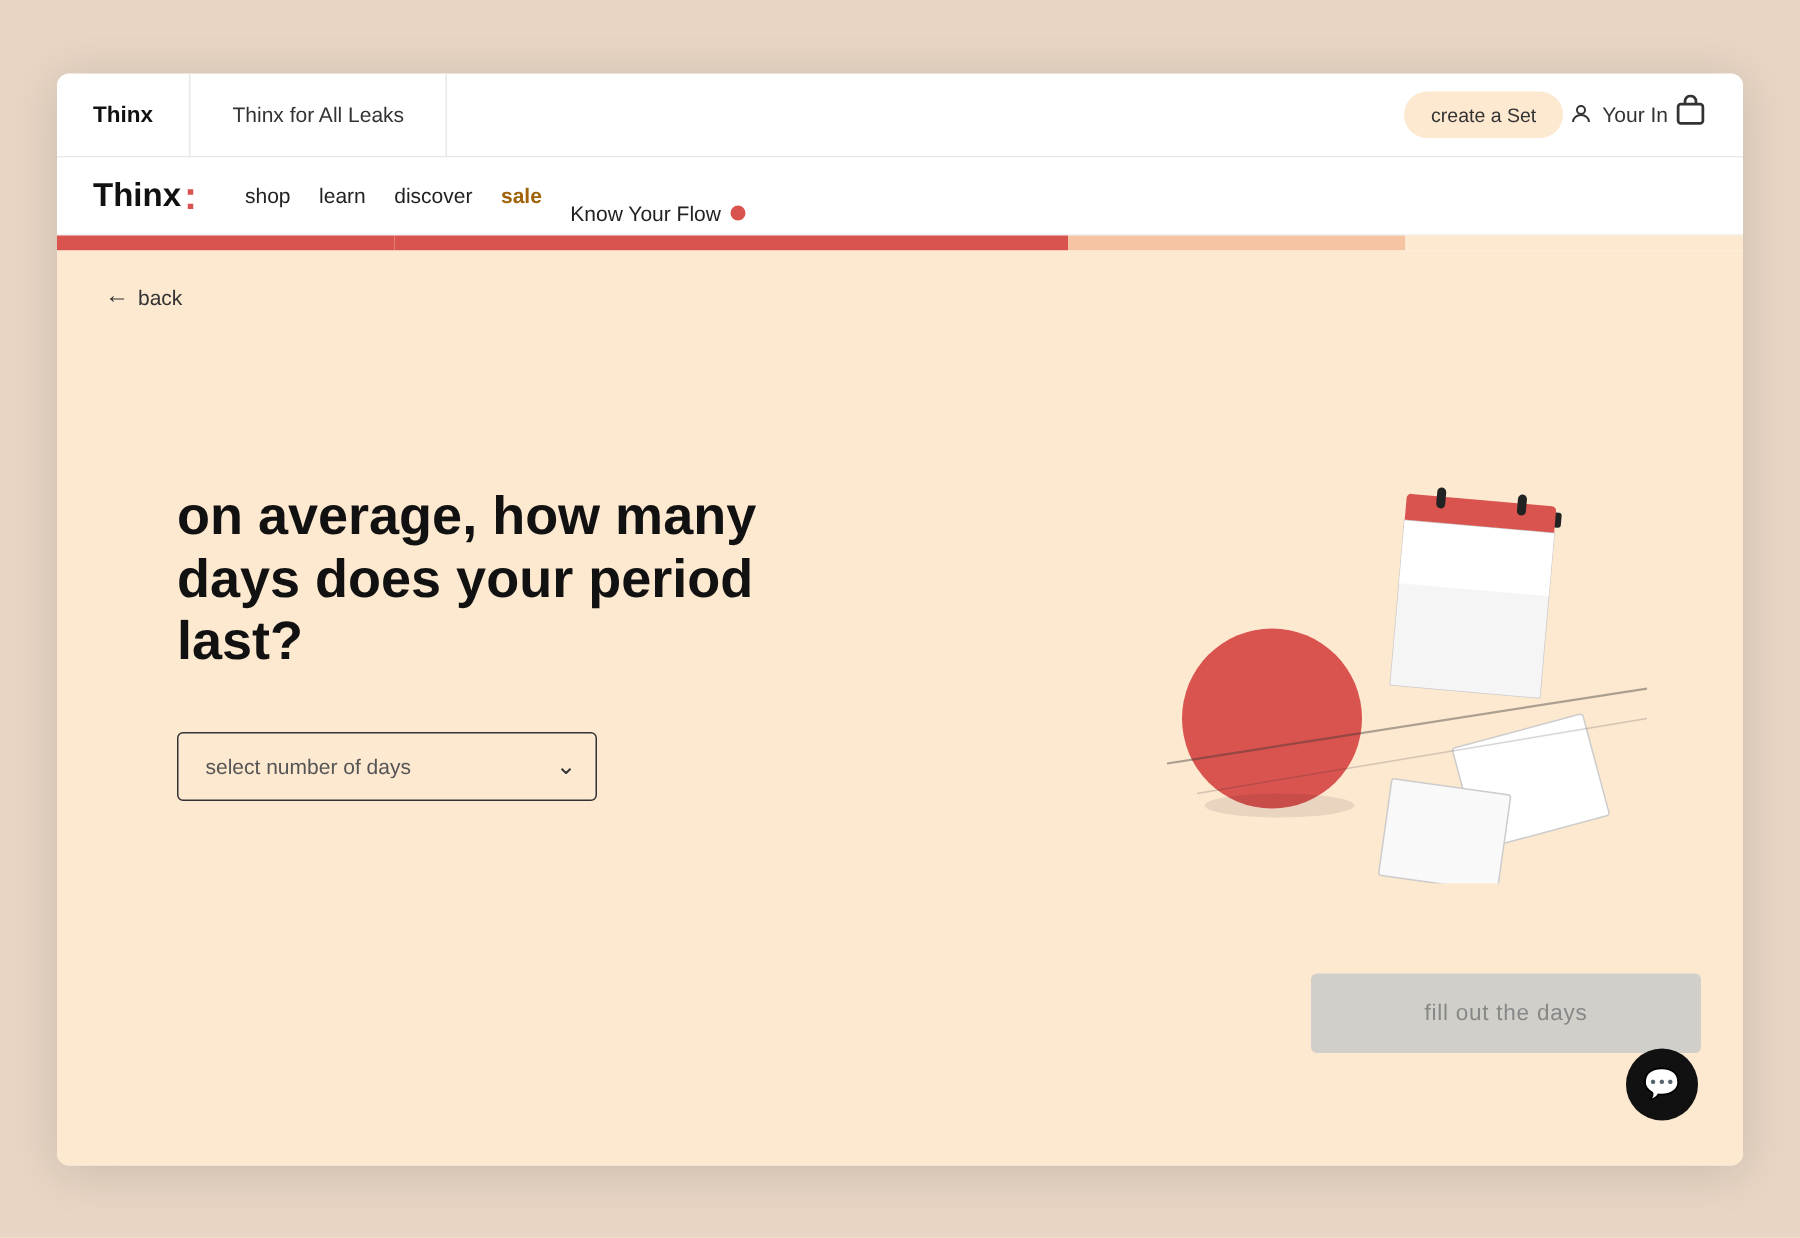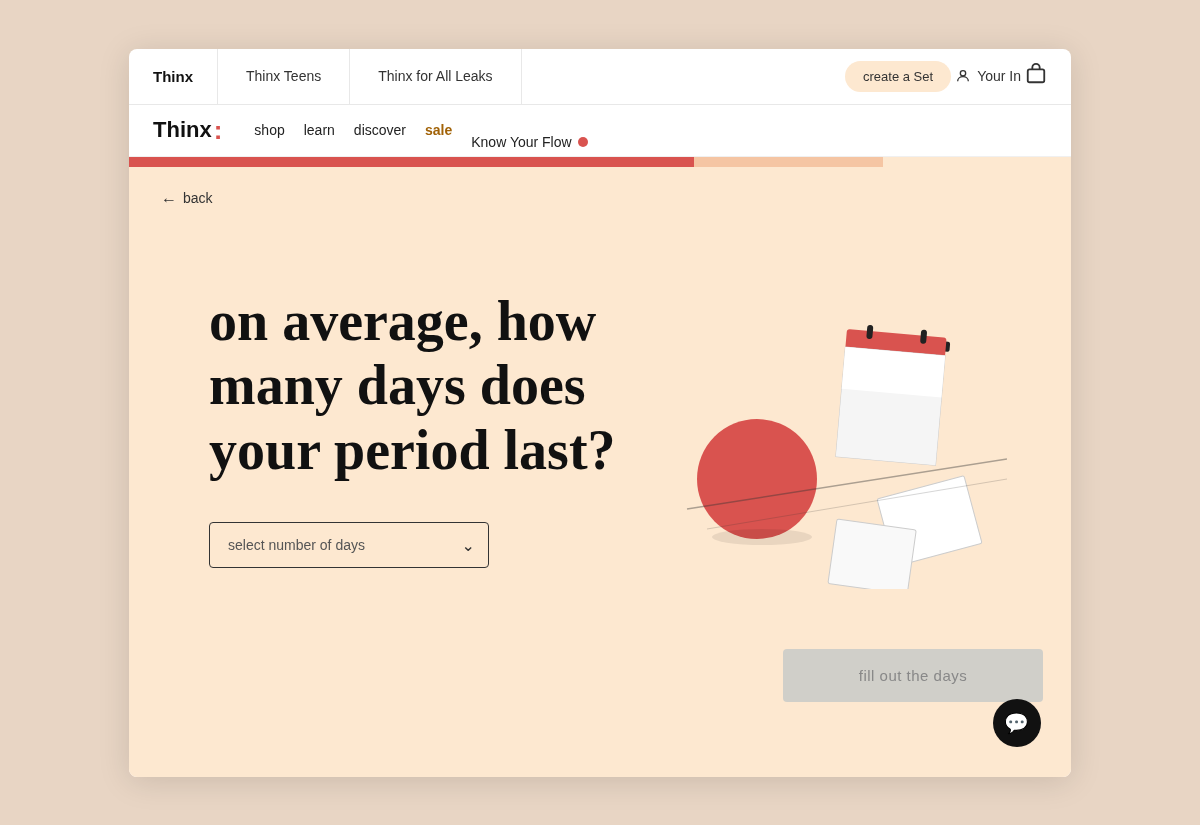--- a/index.html
+++ b/index.html
@@ -5,21 +5,21 @@
     * { box-sizing: border-box; margin: 0; padding: 0; }
     body {
       background: #e8d5c4;
       display: flex;
       justify-content: center;
       align-items: center;
       min-height: 100vh;
       font-family: -apple-system, BlinkMacSystemFont, 'Segoe UI', sans-serif;
     }
     .browser-frame {
-      width: 942px;
+      width: 1124px;
       background: #fff;
       border-radius: 8px;
       overflow: hidden;
       box-shadow: 0 4px 32px rgba(0,0,0,0.13);
     }
     
     .top-nav {
       display: flex;
       align-items: center;
       border-bottom: 1px solid #e8e8e8;
@@ -162,26 +162,25 @@
     .content-grid {
       display: flex;
       align-items: center;
       justify-content: space-between;
       padding: 40px 64px 60px 80px;
     }
     .content-left {
       max-width: 440px;
     }
     .question-heading {
-      font-size: 56px;
+      font-size: 36px;
       font-weight: 800;
       color: #111;
       line-height: 1.15;
       margin-bottom: 40px;
-      font-family: Liberation Serif, serif;
     }
     .select-wrapper {
       position: relative;
       display: inline-block;
       width: 280px;
     }
     .days-select {
       width: 100%;
       padding: 14px 44px 14px 18px;
       border: 1.5px solid #333;
@@ -253,21 +252,20 @@
       height: 100%;
     }
   </style>
 </head>
 <body>
 
 <div class="browser-frame">
 
   <div class="top-nav">
     <div class="top-nav-brand">Thinx</div>
-    <div class="top-nav-link">Thinx Teens</div>
     <div class="top-nav-link">Thinx for All Leaks</div>
     <div class="top-nav-actions">
       <button class="create-set-btn">create a Set</button>
       <div class="sign-in-link">
         <svg width="16" height="16" viewBox="0 0 24 24" fill="none" stroke="#333" stroke-width="2">
             <circle cx="12" cy="8" r="4"></circle>
             <path d="M4 20c0-4 3.6-7 8-7s8 3 8 7"></path>
           </svg>
         <span>Your In</span>
       </div>

